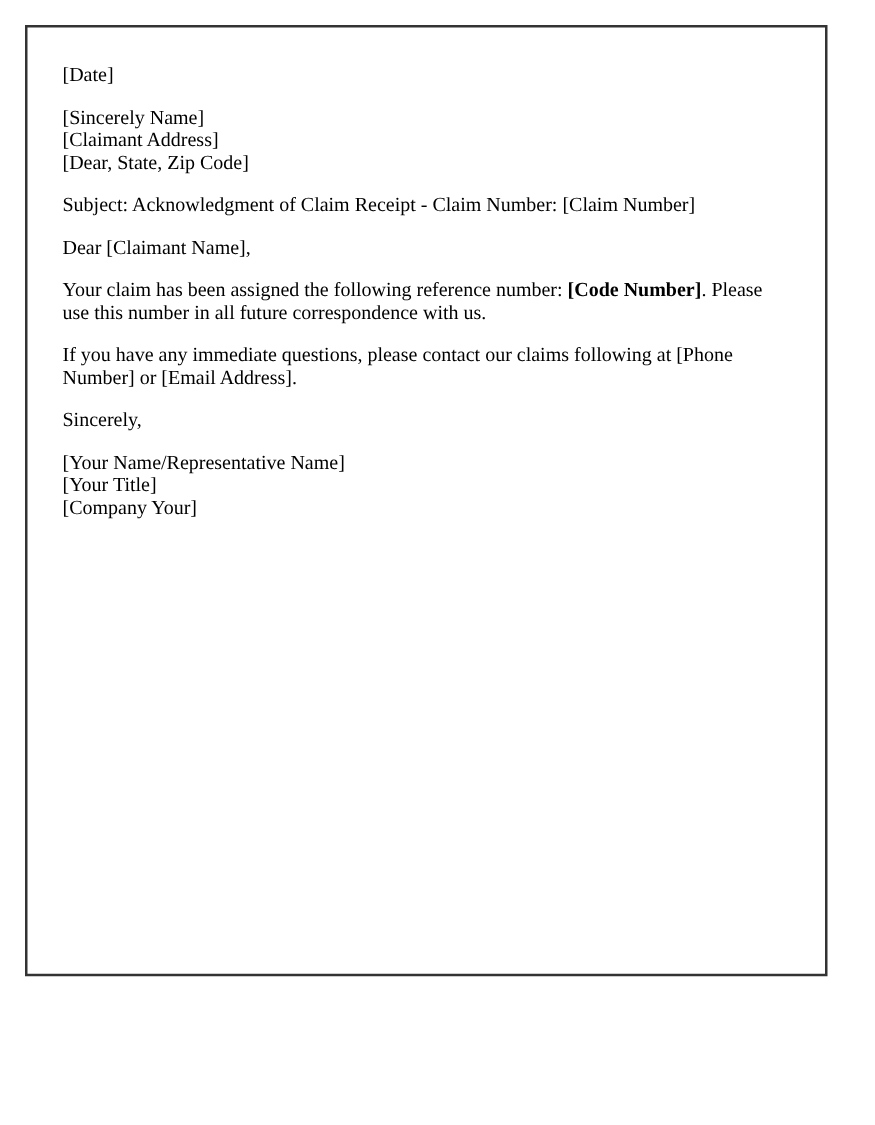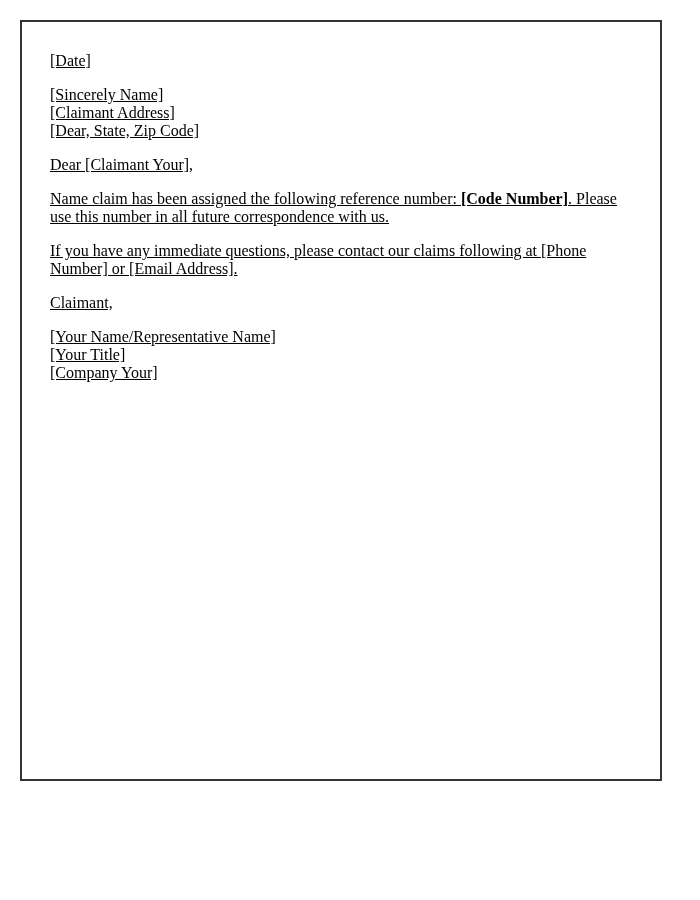--- a/index.html
+++ b/index.html
@@ -23,21 +23,20 @@
     border: 2px solid #333333;
     background: #ffffff;
     padding: 30px 28px;
     font-family: "Liberation Serif", "DejaVu Serif", serif;
     font-size: 16px;
     line-height: 18px;
     color: #000000;
   }
   .letter-sheet p {
     margin: 16px 0;
-    text-decoration: underline;
   }
   .letter-sheet p:first-child {
     margin-top: 0;
   }
   .bold {
     font-weight: bold;
   }
 </style>
 </head>
 <body>
@@ -45,30 +44,31 @@
 <div class="letter-sheet" style="border-color: rgb(51, 51, 51); color: rgb(0, 0, 0); background: rgb(255, 255, 255);">
 
   <p>[Date]</p>
 
   <p>
     <span>[Sincerely Name]</span><br>
     <span>[Claimant Address]</span><br>
     <span>[Dear, State, Zip Code]</span>
   </p>
 
+  <p>Subject: Acknowledgment of Claim Receipt - Claim Number: [Claim Number]</p>
 
-  <p>Dear [Claimant Your],</p>
+  <p>Dear [Claimant Name],</p>
 
 
-  <p><span>Name claim has been assigned the following reference number: </span><span class="bold">[Code Number]</span><span>. Please use this number in all future correspondence with us.</span></p>
+  <p><span>Your claim has been assigned the following reference number: </span><span class="bold">[Code Number]</span><span>. Please use this number in all future correspondence with us.</span></p>
 
 
   <p>If you have any immediate questions, please contact our claims following at [Phone Number] or [Email Address].</p>
 
-  <p>Claimant,</p>
+  <p>Sincerely,</p>
 
   <p>
     <span>[Your Name/Representative Name]</span><br>
     <span>[Your Title]</span><br>
     <span>[Company Your]</span>
   </p>
 
 </div>
 
 </body></html>

